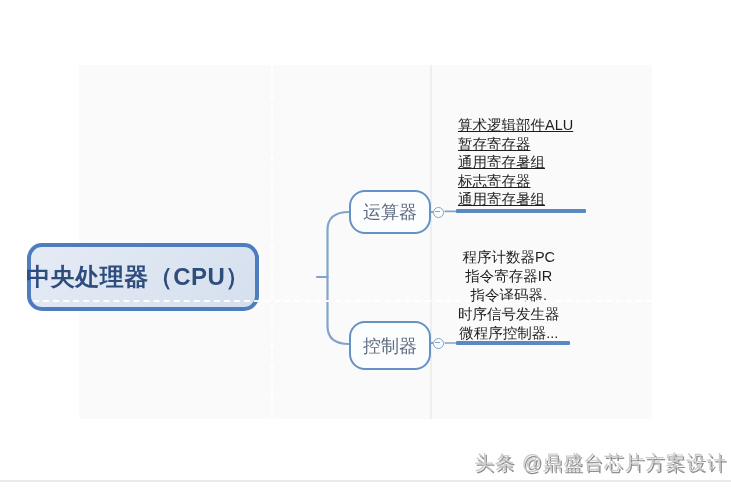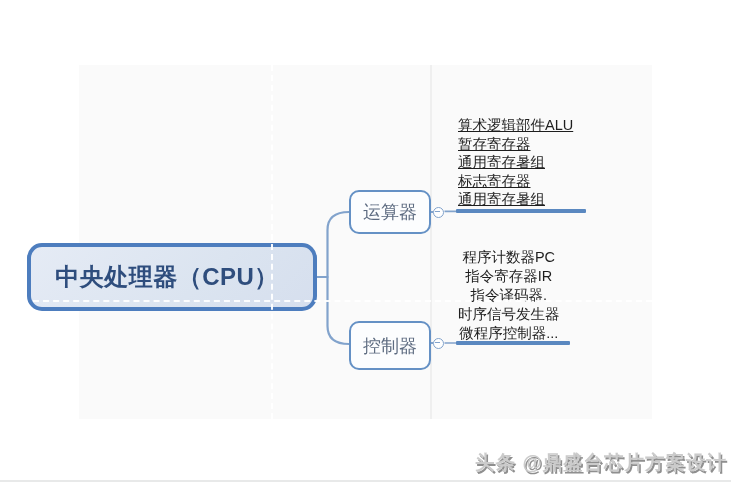--- a/index.html
+++ b/index.html
@@ -18,31 +18,31 @@
   .guide-dashed-v{
     position:absolute;left:271px;top:65px;width:0;height:354px;
     border-left:2px dashed rgba(255,255,255,0.95);z-index:5;
   }
   .guide-dashed-h{
     position:absolute;left:33px;top:300px;width:619px;height:0;
     border-top:2px dashed rgba(255,255,255,0.92);z-index:5;
   }
   svg.connectors{position:absolute;left:0;top:0;width:731px;height:487px;z-index:3;pointer-events:none;}
   .root-node{
-    position:absolute;left:27px;top:243px;width:290px;height:68px;box-sizing:border-box;
+    position:absolute;left:27px;top:243px;width:232px;height:68px;box-sizing:border-box;
     border:4.5px solid #4d7dbe;border-radius:15px;
     background:linear-gradient(135deg,#e5ebf5 0%,#dbe4f0 60%,#d6dfee 100%);
     display:flex;align-items:center;justify-content:center;z-index:4;cursor:default;
   }
   .root-node .label{
     font-size:24px;font-weight:bold;color:#2e4d7d;letter-spacing:0.5px;transform:translateX(-5px);white-space:nowrap;
   }
   .branch-node{
     position:absolute;left:349px;width:82px;box-sizing:border-box;
-    border:2.5px solid #6591c5;border-radius:10px;background:#fcfdfe;
+    border:2.5px solid #6591c5;border-radius:16px;background:#fcfdfe;
     display:flex;align-items:center;justify-content:center;z-index:4;cursor:default;
   }
   .branch-node .label{font-size:18px;color:#5d6b80;white-space:nowrap;}
   #branch-arith{top:190px;height:44px;}
   #branch-ctrl{top:321px;height:49px;}
   .toggle{
     position:absolute;left:433px;width:11px;height:11px;box-sizing:border-box;
     border:1.6px solid #82a3cc;border-radius:50%;background:#ffffff;z-index:4;
   }
   .toggle .minus{
@@ -57,21 +57,21 @@
   #childline-ctrl{top:340.8px;width:114px;}
   .child-list{
     position:absolute;left:458px;z-index:4;color:#1e1e1e;font-size:14.5px;line-height:18.6px;
     white-space:nowrap;cursor:default;
   }
   #childlist-arith{top:116px;text-decoration:underline;}
   #childlist-ctrl{top:248px;line-height:19px;text-align:center;}
   .child-list span{display:block;}
   .watermark{
     position:absolute;right:4px;top:449px;z-index:6;
-    font-size:19.5px;font-weight:bold;letter-spacing:1px;white-space:nowrap;
+    font-size:19.5px;font-weight:normal;letter-spacing:1px;white-space:nowrap;
     color:#cbcbcb;
     text-shadow:1.5px 1.5px 0 #8f8f8f, -1px -1px 0 #ffffff;
   }
   .bottom-divider{
     position:absolute;left:0;top:480px;width:731px;height:2px;background:#e8e9e9;z-index:1;
   }
 </style>
 </head>
 <body>
 

